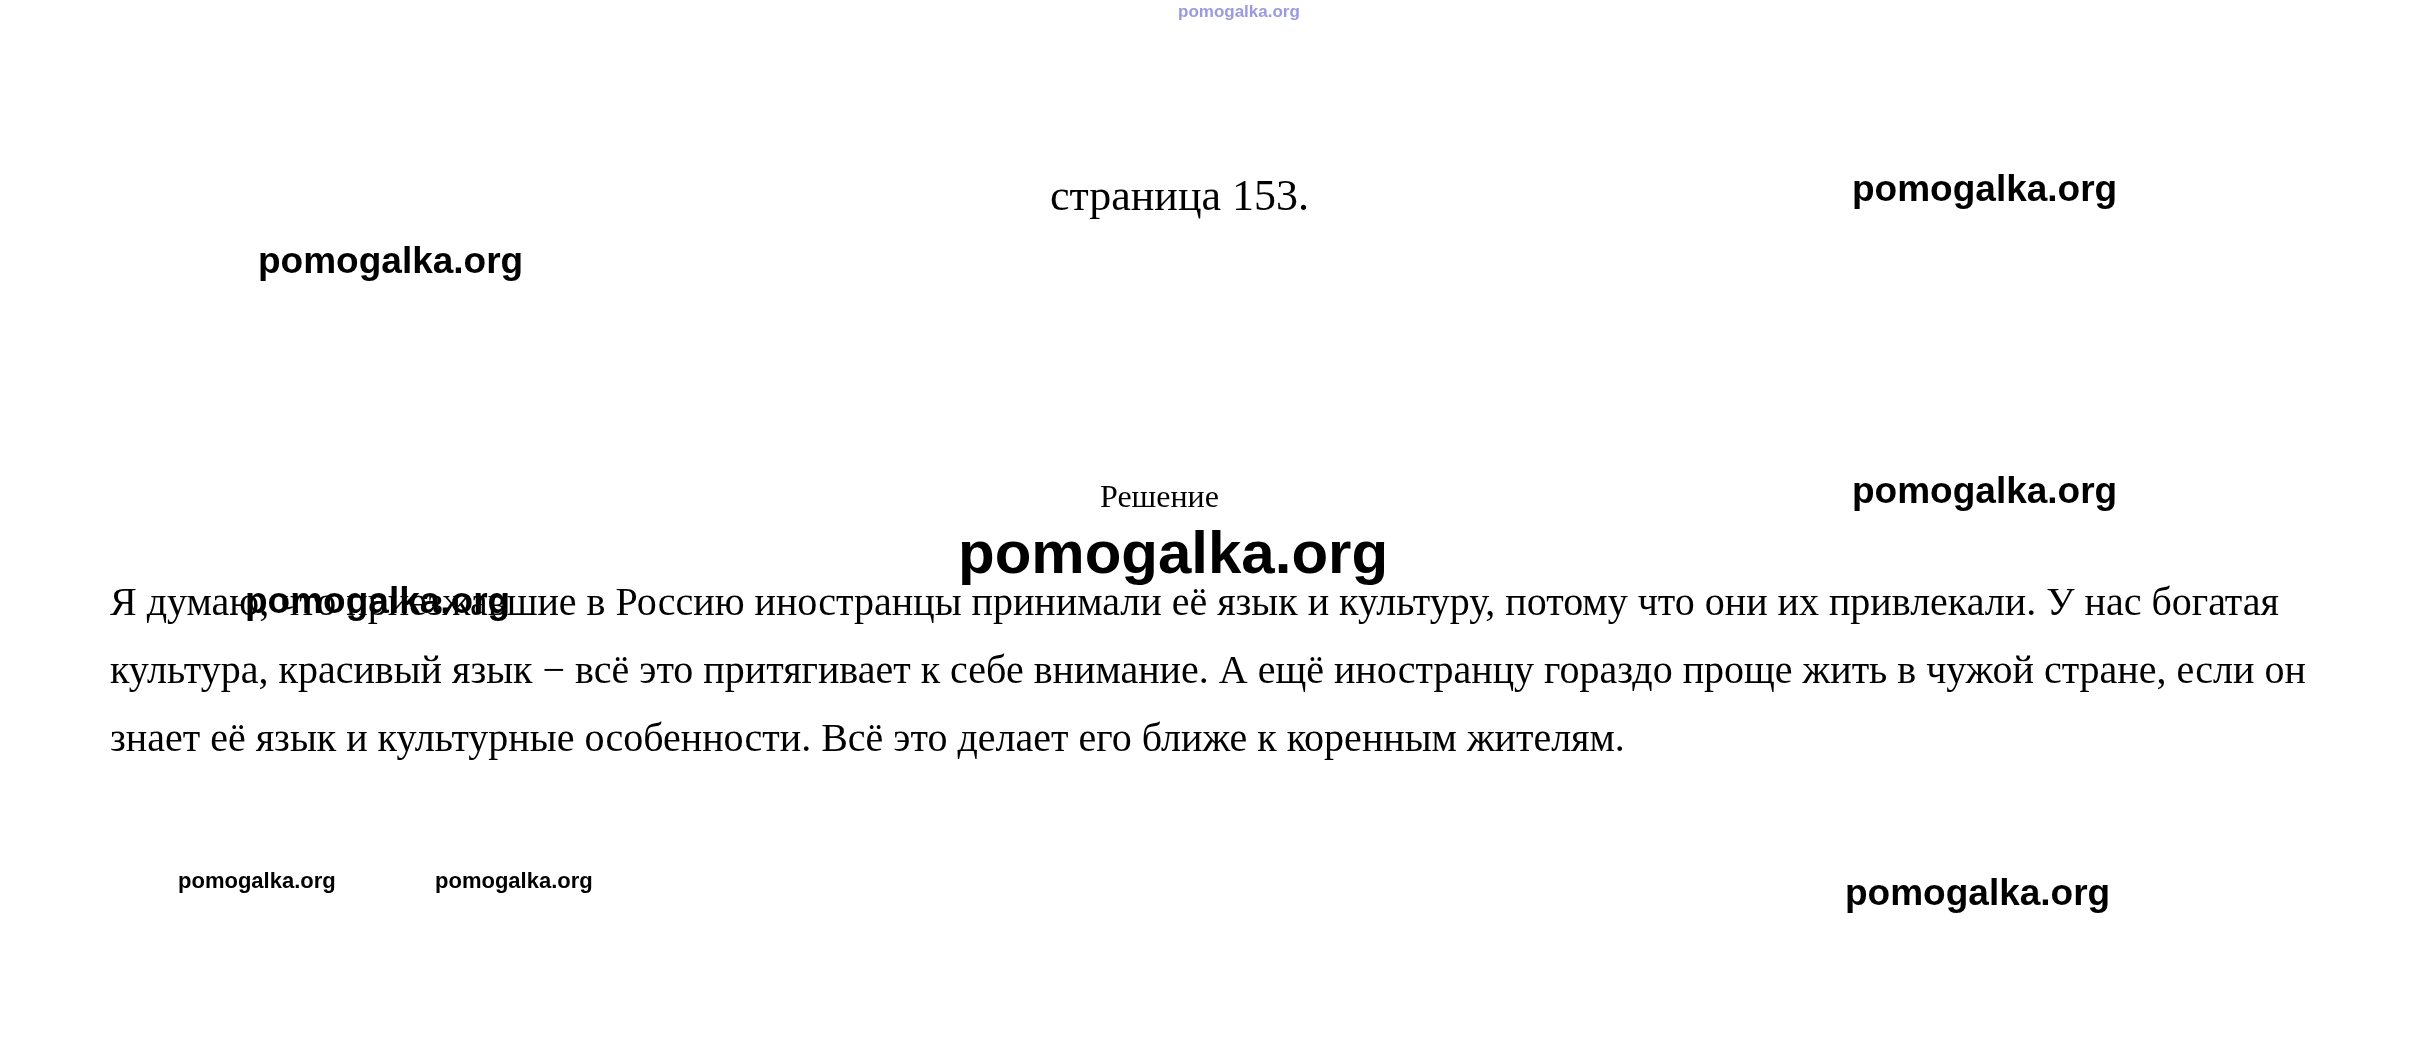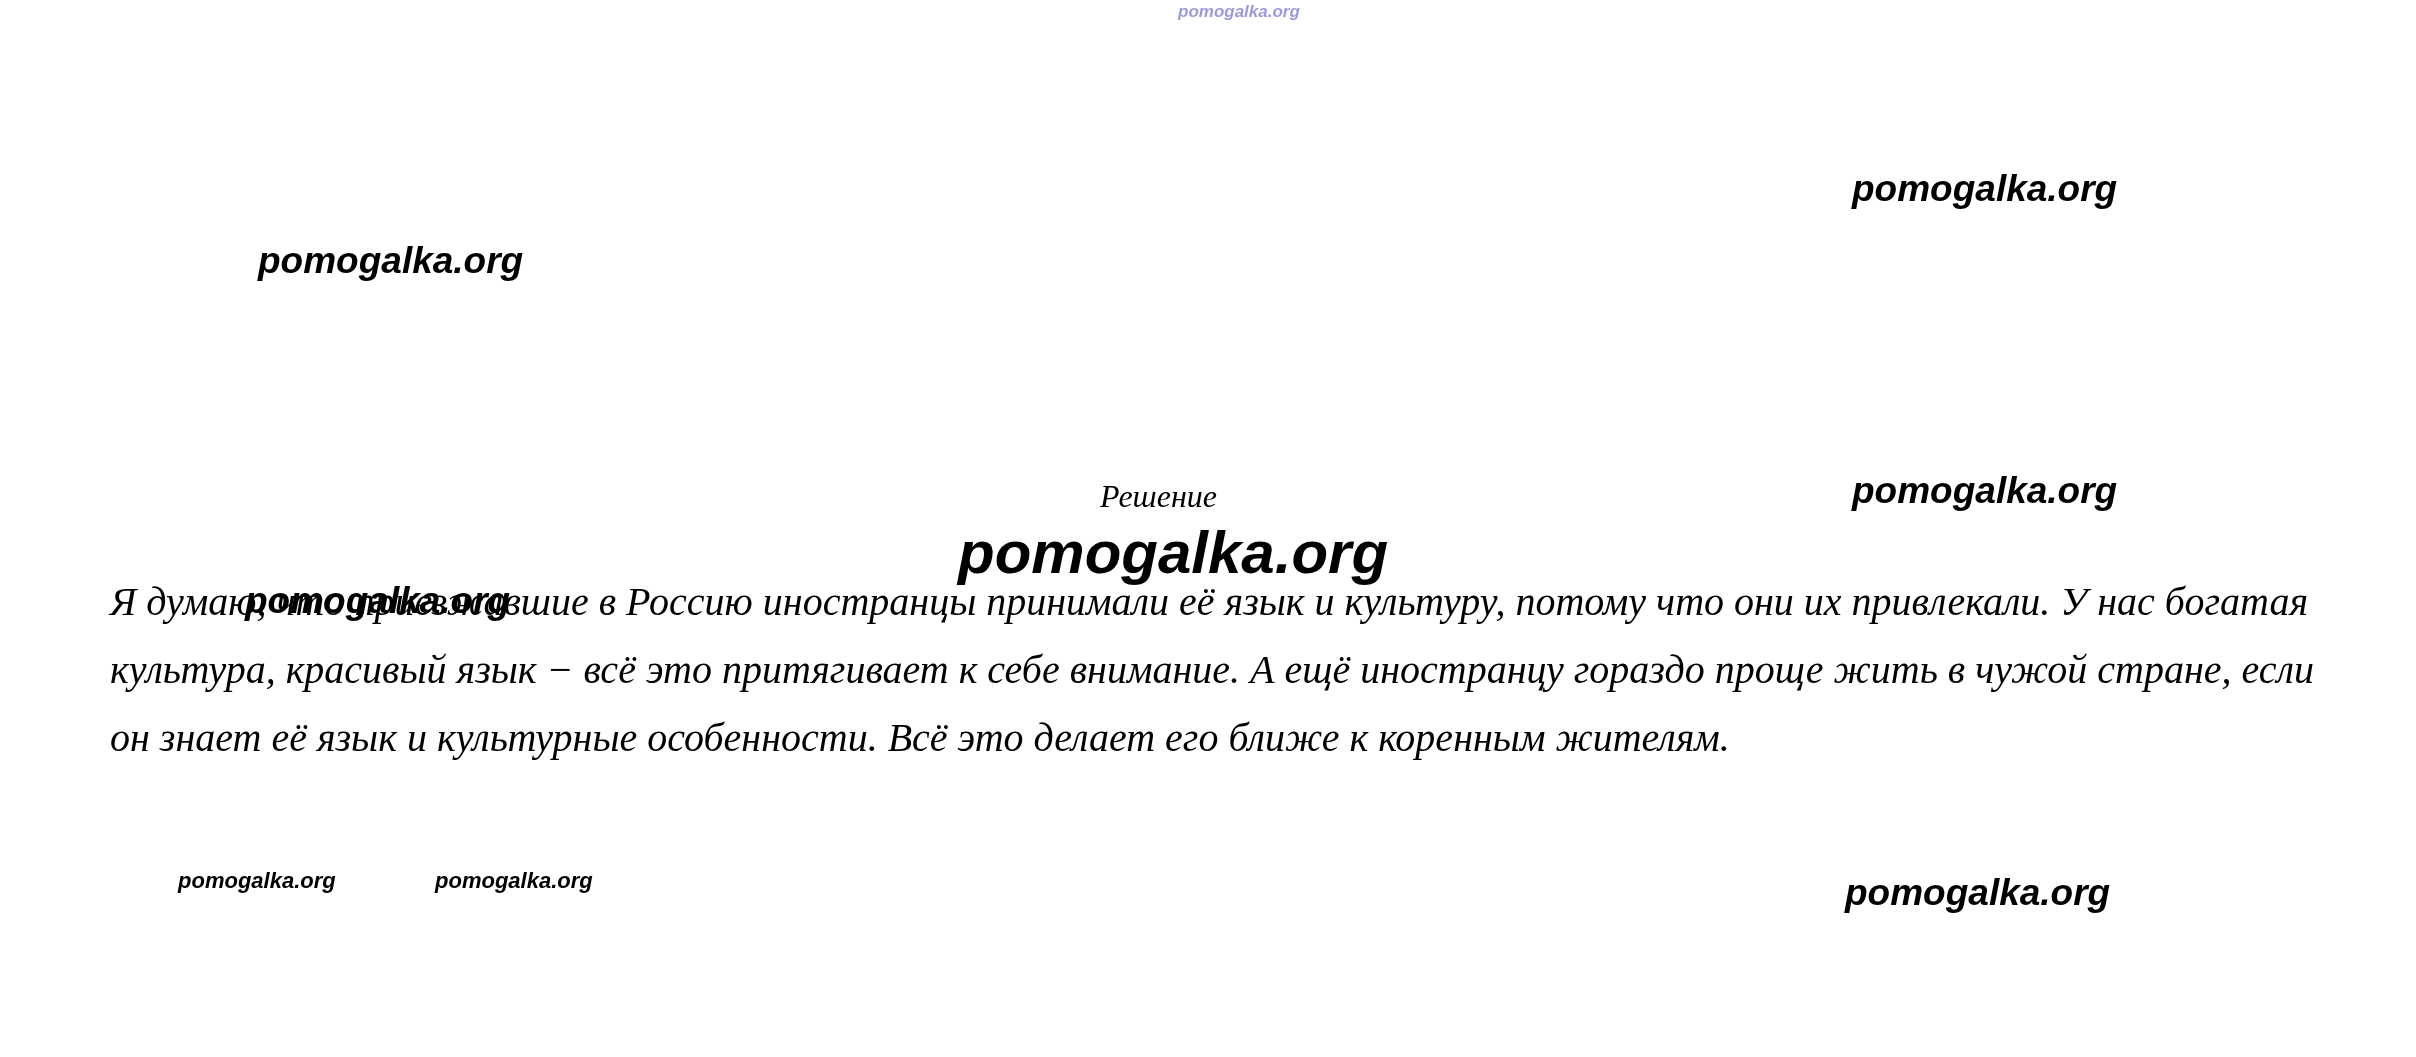--- a/index.html
+++ b/index.html
@@ -15,21 +15,20 @@
     color: #000000;
     overflow: hidden;
   }
 
   .page {
     position: absolute;
     left: 0;
     top: 0;
     width: 2416px;
     height: 905px;
-    font-style: italic;
   }
 
   
   .wm {
     position: absolute;
     font-family: "Liberation Sans", sans-serif;
     font-weight: bold;
     color: #000000;
     white-space: nowrap;
     pointer-events: none;
@@ -88,20 +87,21 @@
     line-height: 68px;
   }
 </style>
 </head>
 <body>
 
 <div class="page">
 
   <div class="wm-blue wm-top-center">pomogalka.org</div>
 
+  <div class="page-label">страница 153.</div>
 
   <div class="wm wm-right-1">pomogalka.org</div>
   <div class="wm wm-left-1">pomogalka.org</div>
 
 
   <div class="solution-title">Решение</div>
 
   <div class="wm wm-right-2">pomogalka.org</div>
   <div class="wm wm-center-big">pomogalka.org</div>
   <div class="wm wm-left-2">pomogalka.org</div>

